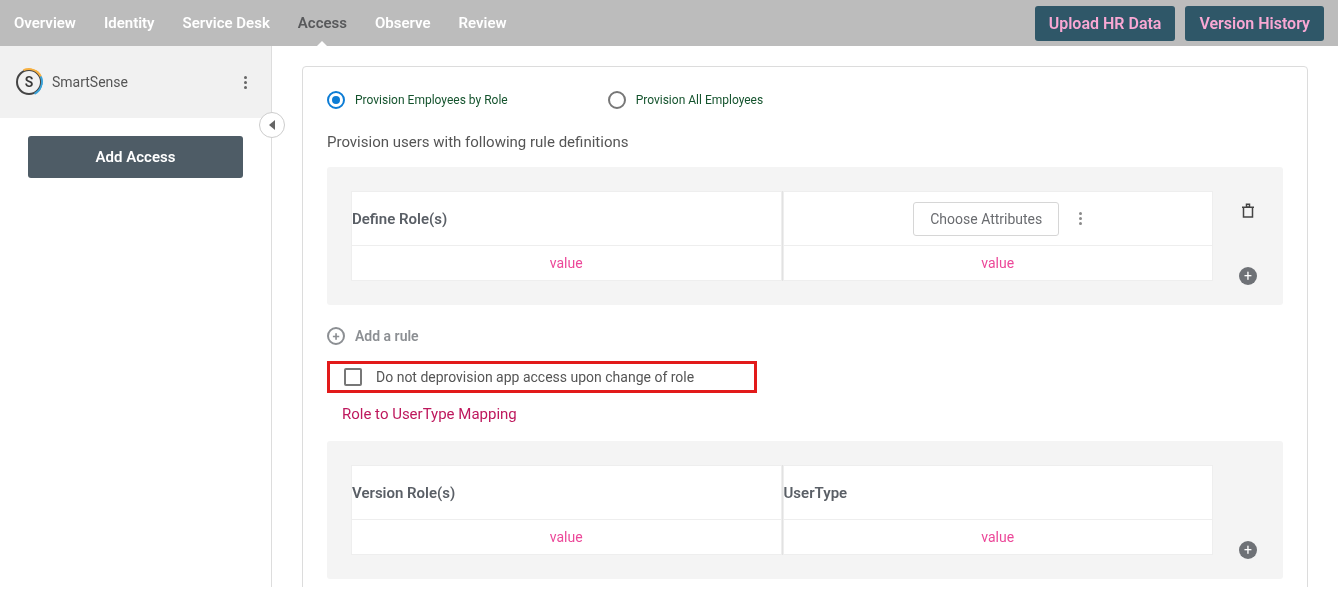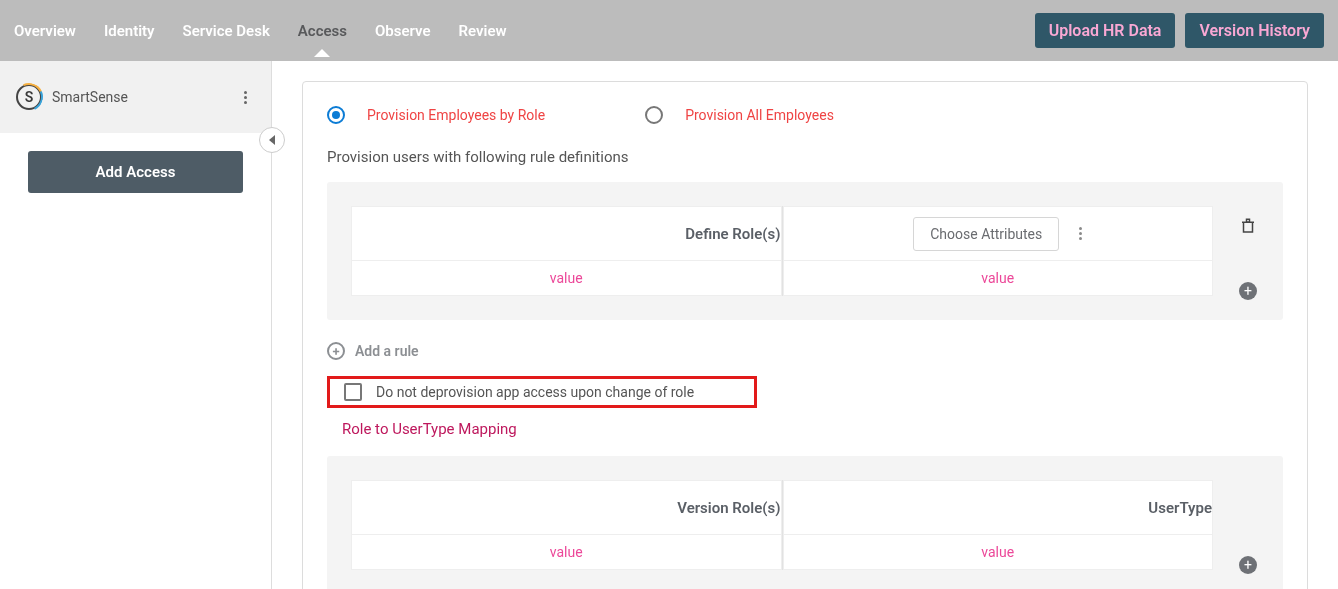--- a/index.html
+++ b/index.html
@@ -1,18 +1,18 @@
 <!DOCTYPE html>
 <html><head>
 <meta charset="utf-8">
 <style>
   * { box-sizing: border-box; margin: 0; padding: 0; font-family: -apple-system, BlinkMacSystemFont, "Segoe UI", Roboto, Arial, sans-serif; }
   body { width: 1338px; height: 589px; background: #fff; overflow: hidden; color:#5a5f66;}
   
-  .topbar { height: 61px; background: #bcbcbc; display: flex; align-items: center; padding: 16px 14px; }
+  .topbar { height: 46px; background: #bcbcbc; display: flex; align-items: center; padding: 16px 14px; }
   .tabs { display: flex; gap: 28px; }
   .tab { color: #fff; font-weight: 600; font-size: 15px; cursor: pointer; }
   .tab.active { color: #58595b; position: relative; }
   .tab.active::after { content:""; position:absolute; left:50%; transform:translateX(-50%); bottom:-17px; width:0; height:0; border-left:8px solid transparent; border-right:8px solid transparent; border-bottom:8px solid #fff; }
   .topbar .spacer { flex: 1; }
   .btn-primary { background:#2f5768; color:#f9a8d4; border:none; padding:8px 14px; font-size:16px; font-weight:600; border-radius:3px; cursor:pointer; }
   .btn-group { display:flex; gap:10px; }
   
   .body { display:flex; height:calc(589px - 48px); }
   .sidebar-col { width:272px; background:#fff; border-right:1px solid #ddd; }
@@ -29,27 +29,27 @@
   .chev-left { width:0;height:0; border-top:5px solid transparent; border-bottom:5px solid transparent; border-right:6px solid #666;}
   
   .main-col { flex:1; position:relative; background:#fff; overflow:auto;}
   .panel { margin:20px 30px 0 30px; border:1px solid #dcdcdc; border-radius:4px; padding:24px 24px 24px 24px; min-height:560px;}
   .radio-row { display:flex; align-items:center; gap:100px; margin-bottom:24px;}
   .radio { display:flex; align-items:center; gap:10px; cursor:pointer;}
   .radio-outer { width:18px; height:18px; border-radius:50%; border:2px solid #777; display:flex; align-items:center; justify-content:center; }
   .radio.checked .radio-outer{ border-color:#0c7cd5;}
   .radio-inner { width:8px; height:8px; border-radius:50%; background:#0c7cd5; display:none;}
   .radio.checked .radio-inner{ display:block;}
-  .radio-label { font-size:14px; color:#ef4444;margin-left:12px;}
+  .radio-label { font-size:12px; color:#14532d;}
   .section-text { font-size:15px; color:#555; margin-bottom:16px;}
   .rule-box { background:#f4f4f4; border-radius:3px; padding:24px 24px 24px 24px; position:relative;}
   .rule-inner { display:flex; gap:0;}
   .rule-col { flex:1; }
   .rule-col.left { border-right:1px solid #e2e2e2; }
-  .rule-header-row { height:54px; display:flex; align-items:center; justify-content:flex-end; background:#fff; border:1px solid #eee; border-bottom:none;}
+  .rule-header-row { height:54px; display:flex; align-items:center; justify-content:flex-start; background:#fff; border:1px solid #eee; border-bottom:none;}
   .rule-body-row { height:36px; display:flex; align-items:center; justify-content:center; background:#fff; border:1px solid #eee; color:#ec4899; font-size:14px;}
   .rule-h-label { font-weight:600; font-size:15px; color:#5a5f66;}
   .choose-attr-btn { border:1px solid #d6d6d6; background:#fff; padding:8px 16px; font-size:14px; color:#6a6c70; border-radius:3px; cursor:pointer;}
   .right-cell-inner{display:flex; align-items:center; justify-content:center; gap:20px; width:100%;}
   .trash-icon { position:absolute; right:26px; top:34px; cursor:pointer;}
   .trash-icon svg{width:18px;height:20px; stroke:#444;}
   .plus-circle { position:absolute; right:26px; bottom:20px; width:18px; height:18px; border-radius:50%; background:#6e7176; color:#fff; display:flex; align-items:center; justify-content:center; font-size:14px; cursor:pointer; line-height:1;}
   .add-rule { display:flex; align-items:center; gap:10px; margin:22px 0 16px 0; color:#8c8f93; font-weight:600; font-size:14px; cursor:pointer;}
   .add-rule .circ{ width:18px;height:18px;border-radius:50%;border:2px solid #8c8f93; display:flex;align-items:center;justify-content:center; font-size:13px;}
   .highlight-row { border:3px solid #e21a1a; padding:4px 14px; display:flex; align-items:center; gap:14px; width:430px;}

